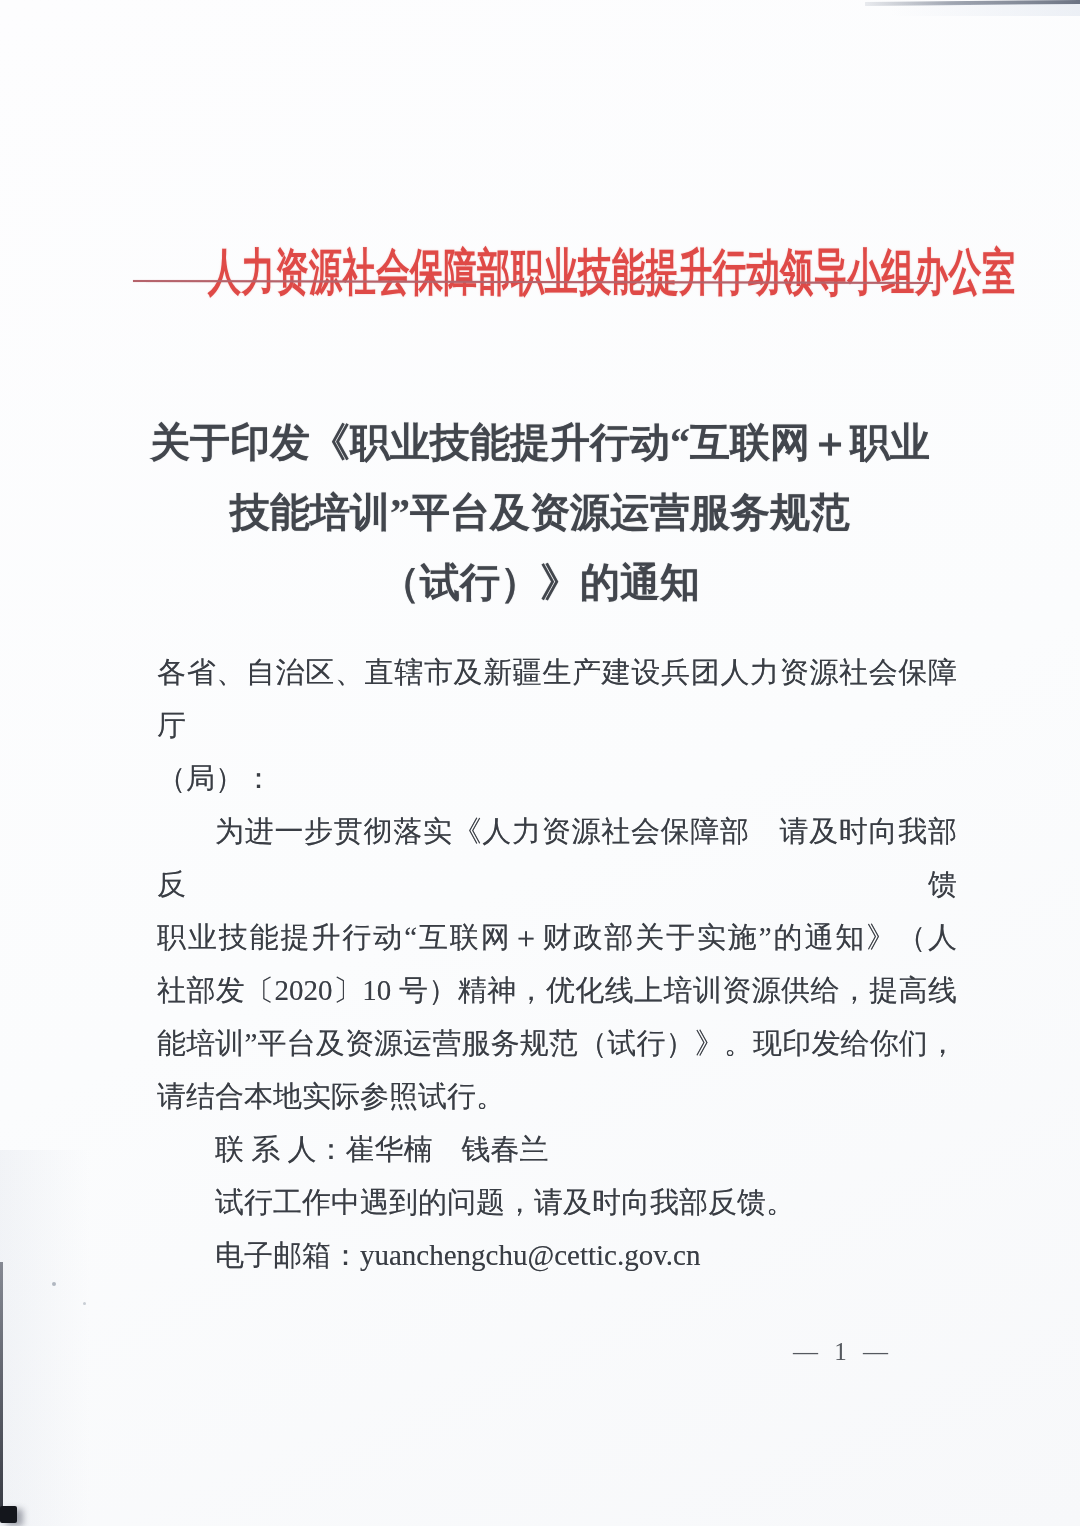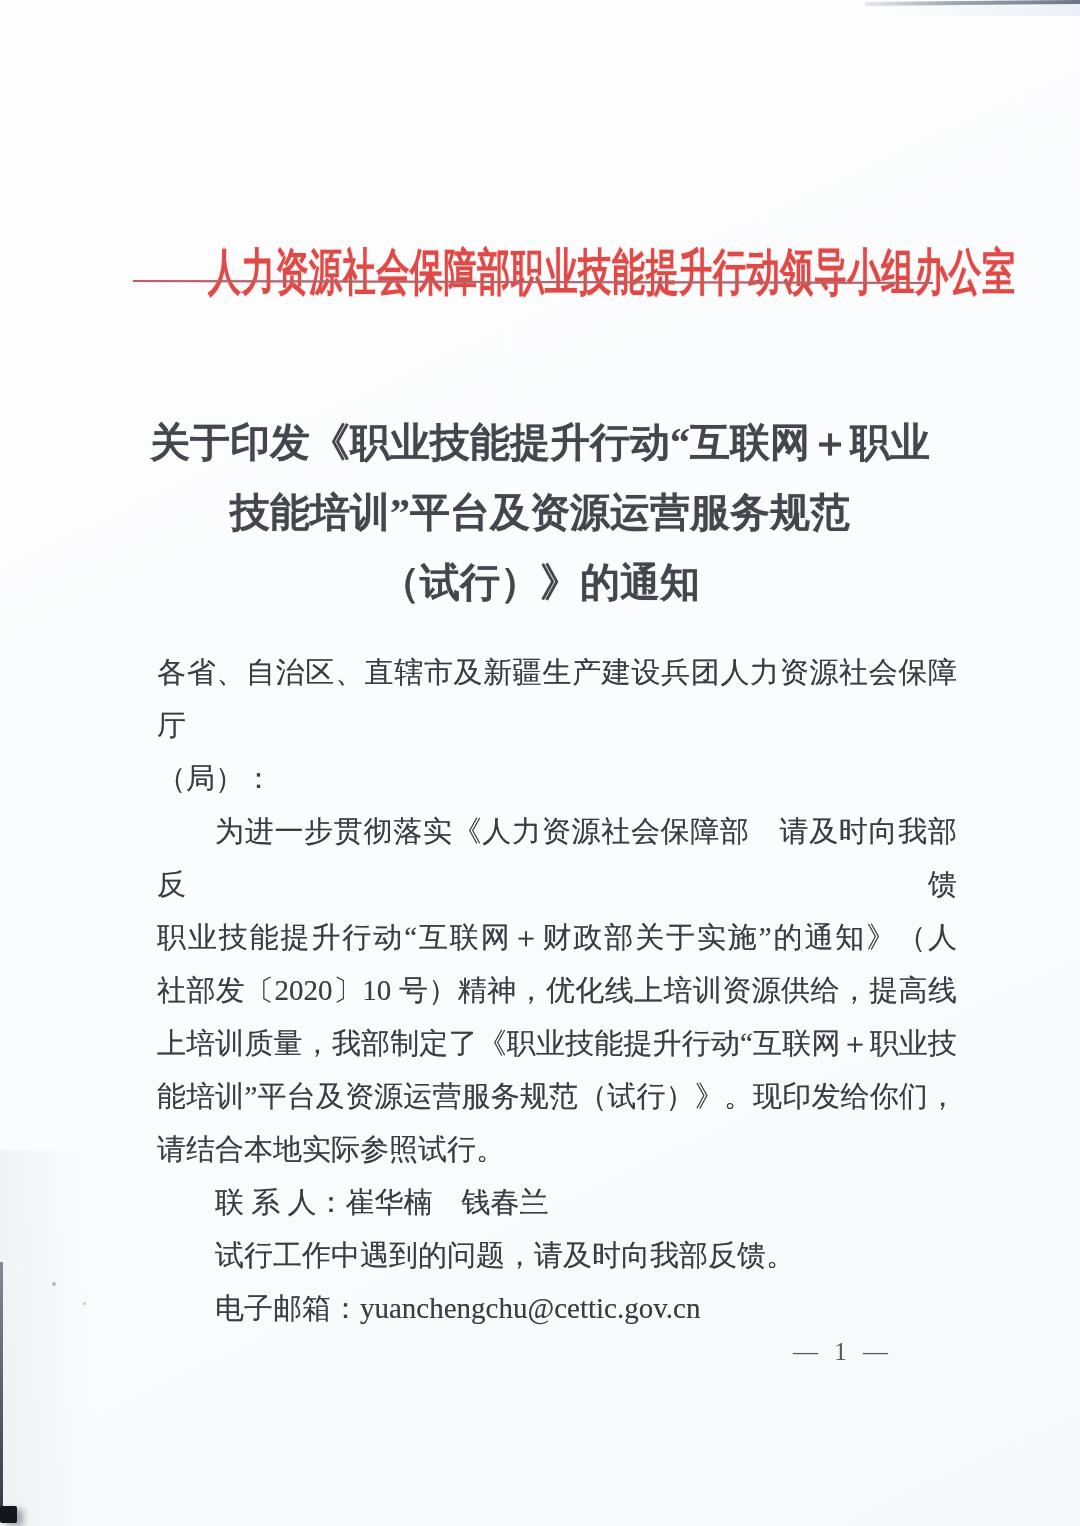--- a/index.html
+++ b/index.html
@@ -100,21 +100,20 @@
     <span class="t-line">技能培训”平台及资源运营服务规范</span>
     <span class="t-line">（试行）》的通知</span>
   </h1>
 
   <div class="doc-body">
     <p class="justify">各省、自治区、直辖市及新疆生产建设兵团人力资源社会保障厅</p>
     <p>（局）：</p>
     <p class="indent justify">为进一步贯彻落实《人力资源社会保障部　请及时向我部反馈</p>
     <p class="justify">职业技能提升行动“互联网＋财政部关于实施”的通知》（人</p>
     <p class="justify">社部发〔2020〕10 号）精神，优化线上培训资源供给，提高线</p>
-    <p class="justify">上培训质量，我部制定了《职业技能提升行动“互联网＋职业技</p>
     <p class="justify">能培训”平台及资源运营服务规范（试行）》。现印发给你们，</p>
     <p>请结合本地实际参照试行。</p>
     <p class="indent">联 系 人：崔华楠　钱春兰</p>
     <p class="indent">试行工作中遇到的问题，请及时向我部反馈。</p>
     <p class="indent">电子邮箱：yuanchengchu@cettic.gov.cn</p>
   </div>
 
   <div class="page-number">— 1 —</div>
 
   <div class="artifact artifact-top-right-line"></div>

